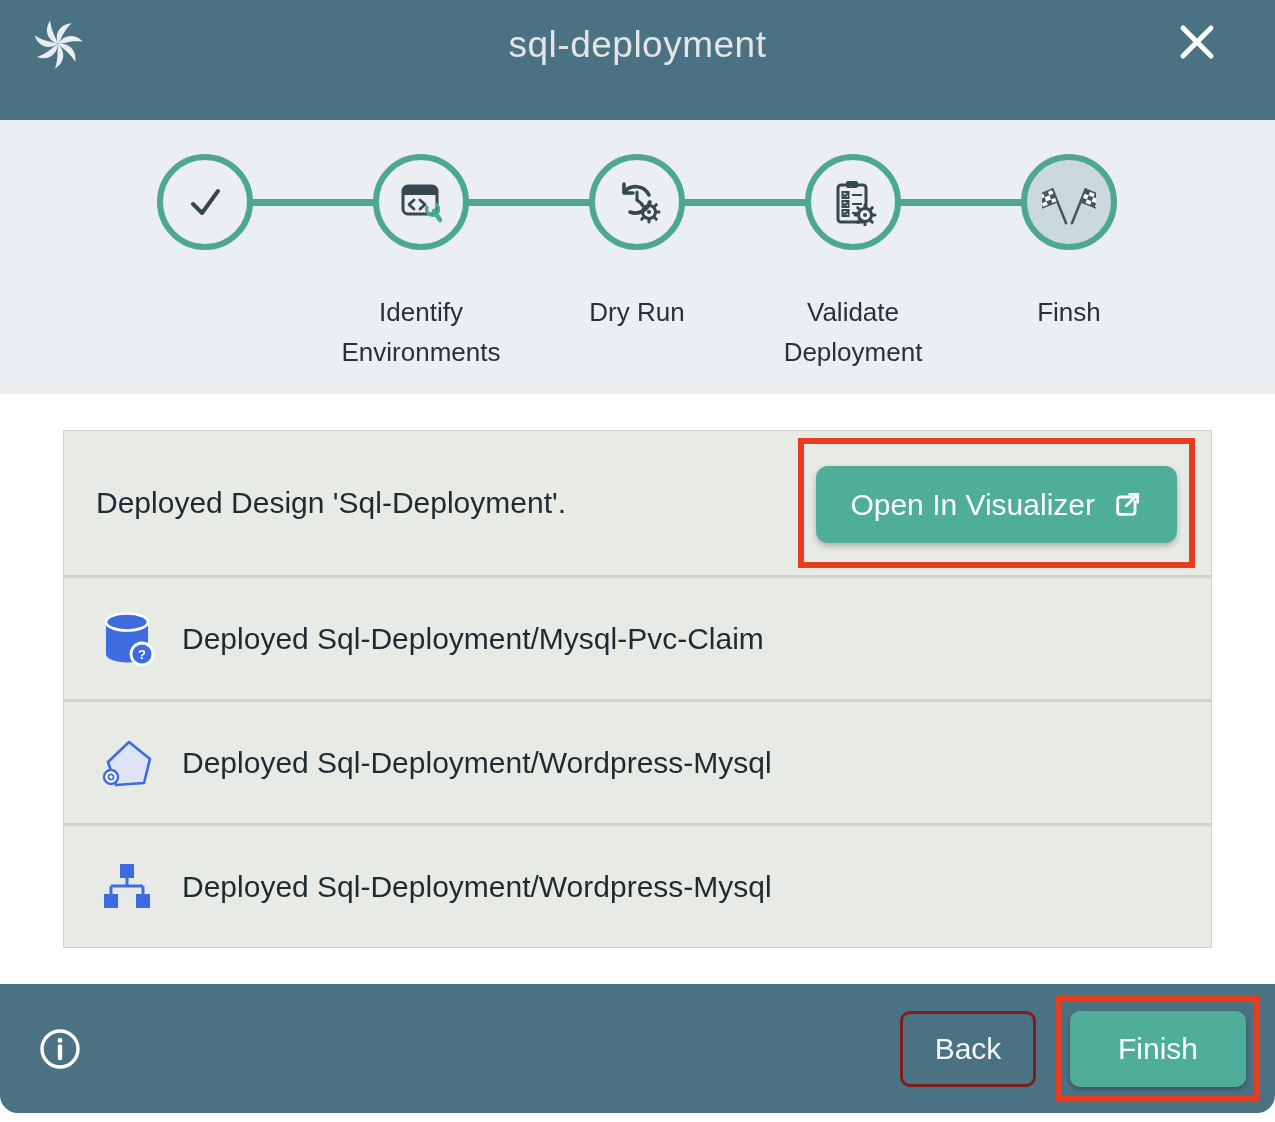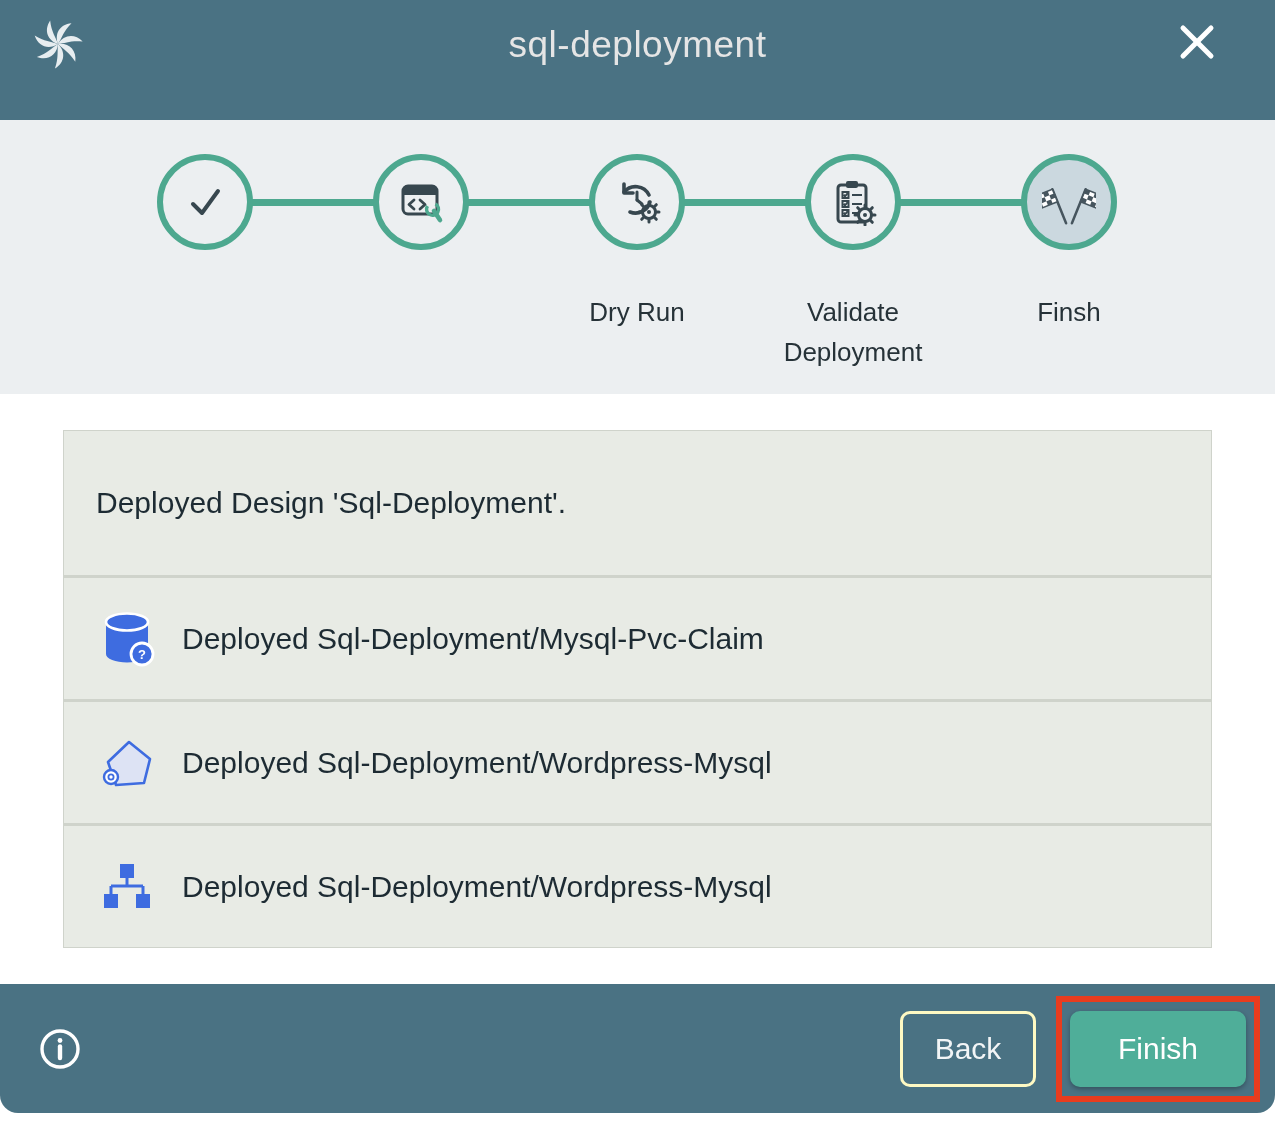--- a/index.html
+++ b/index.html
@@ -43,21 +43,21 @@
   .viz-btn { display:flex; align-items:center; gap:16px; background:#4FAE99; color:#ffffff;
              border:none; border-radius:12px; font-size:30px; padding:18px 34px; height:77px;
              font-family:"Liberation Sans", sans-serif; cursor:pointer;
              box-shadow:0 3px 6px rgba(0,0,0,0.25); }
 
   
   .ftr { position:absolute; left:0; right:0; bottom:0; height:129px; background:#4A7283;
          display:flex; align-items:center; }
   .info { margin-left:38px; background:none; border:none; cursor:pointer; width:44px; height:44px; }
   .back-btn { margin-left:auto; width:136px; height:76px; background:transparent;
-              border:3px solid #fef9c3; border-radius:10px; color:#F2F5F6; font-size:30px;
+              border:3px solid #7f1d1d; border-radius:10px; color:#F2F5F6; font-size:30px;
               font-family:"Liberation Sans", sans-serif; cursor:pointer; }
   .red-wrap2 { border:6px solid #E83C1E; padding:9px 8px; margin-left:20px; margin-right:15px; }
   .finish-btn { width:176px; height:76px; background:#4FAE99; border:none; border-radius:10px;
                 color:#ffffff; font-size:30px; font-family:"Liberation Sans", sans-serif;
                 cursor:pointer; box-shadow:0 2px 5px rgba(0,0,0,0.3); }
 
   svg { display:block; }
 </style>
 </head>
 <body>
@@ -103,20 +103,21 @@
         <div class="bubble">
           <svg viewBox="0 0 48 48" width="48" height="48">
             <rect x="6" y="8" width="34" height="28" rx="5" fill="none" stroke="#37474F" stroke-width="3"></rect>
             <path d="M6 13 a5 5 0 0 1 5-5 h24 a5 5 0 0 1 5 5 v4 H6 Z" fill="#37474F"></path>
             <polyline points="17,22 12,26.5 17,31" fill="none" stroke="#37474F" stroke-width="2.8" stroke-linecap="round" stroke-linejoin="round"></polyline>
             <polyline points="23,22 28,26.5 23,31" fill="none" stroke="#37474F" stroke-width="2.8" stroke-linecap="round" stroke-linejoin="round"></polyline>
             <path d="M30.5 28 a6 6 0 1 0 8-2" fill="none" stroke="#4DA88F" stroke-width="3.4"></path>
             <line x1="37" y1="33" x2="43" y2="42" stroke="#4DA88F" stroke-width="4.6" stroke-linecap="round"></line>
           </svg>
         </div>
+        <div class="steplabel">Identify Environments</div>
       </div>
 
       <div class="step">
         <div class="bubble">
           <svg viewBox="0 0 48 48" width="48" height="48">
             <path d="M11 14 a15 15 0 0 1 25 3" fill="none" stroke="#37474F" stroke-width="3.6" stroke-linecap="round"></path>
             <path d="M37 24 a15 15 0 0 1 -20 10" fill="none" stroke="#37474F" stroke-width="3.6" stroke-linecap="round"></path>
             <polyline points="11,6 11,15 20,15" fill="none" stroke="#37474F" stroke-width="3.6" stroke-linecap="round" stroke-linejoin="round"></polyline>
             <line x1="24" y1="14" x2="24" y2="22" stroke="#37474F" stroke-width="3" stroke-linecap="round"></line>
             <line x1="24" y1="22" x2="29" y2="26" stroke="#37474F" stroke-width="3" stroke-linecap="round"></line>
@@ -211,20 +212,30 @@
       </div>
 
     </div>
   </div>
 
   <div class="content">
     <div class="rows">
 
       <div class="row first">
         <div class="rowtext">Deployed Design 'Sql-Deployment'.</div>
+        <div class="red-wrap">
+          <button class="viz-btn">
+            <span>Open In Visualizer</span>
+            <svg viewBox="0 0 48 48" width="32" height="32">
+              <path d="M31 12 H14 a4 4 0 0 0 -4 4 v18 a4 4 0 0 0 4 4 h18 a4 4 0 0 0 4 -4 V19" fill="none" stroke="#FFFFFF" stroke-width="4.2" stroke-linecap="round"></path>
+              <polyline points="28,8 40,8 40,20" fill="none" stroke="#FFFFFF" stroke-width="4.2" stroke-linecap="round" stroke-linejoin="round"></polyline>
+              <line x1="40" y1="8" x2="23" y2="25" stroke="#FFFFFF" stroke-width="4.2" stroke-linecap="round"></line>
+            </svg>
+          </button>
+        </div>
       </div>
 
       <div class="row item">
         <span class="iconbox">
           <svg viewBox="0 0 56 60" width="56" height="60">
             <path d="M7 13 v32 a21 8.5 0 0 0 42 0 V13 Z" fill="#3E6CE0"></path>
             <ellipse cx="28" cy="13" rx="21" ry="8.5" fill="#3E6CE0" stroke="#FFFFFF" stroke-width="2.6"></ellipse>
             <circle cx="43" cy="45" r="11" fill="#3E6CE0" stroke="#FFFFFF" stroke-width="2.8"></circle>
             <text x="43" y="50" text-anchor="middle" font-size="13" font-weight="bold" fill="#FFFFFF" font-family="Liberation Sans, sans-serif">?</text>
           </svg>

